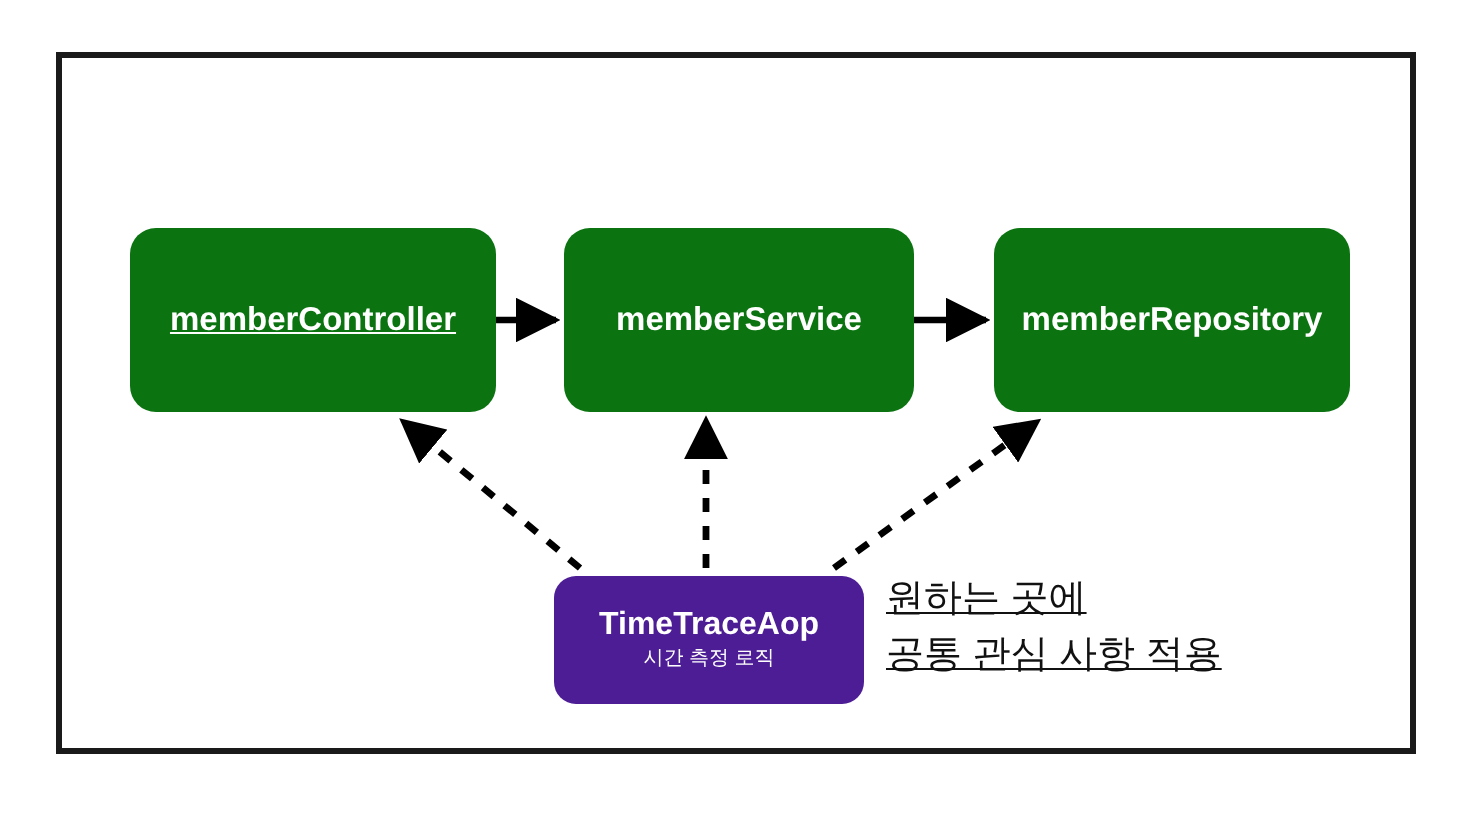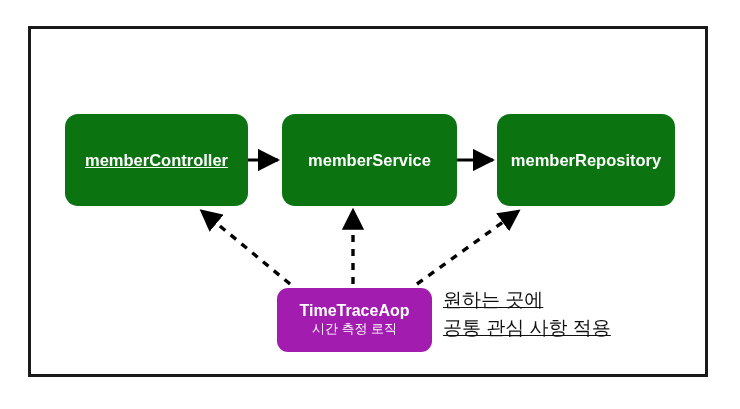--- a/index.html
+++ b/index.html
@@ -58,36 +58,36 @@
   #bean-controller { left: 65px;  top: 114px; width: 183px; height: 92px; text-decoration: underline; }
   #bean-service    { left: 282px; top: 114px; width: 175px; height: 92px; }
   #bean-repository { left: 497px; top: 114px; width: 178px; height: 92px; }
 
   #aspect-box {
     position: absolute;
     left: 277px;
     top: 288px;
     width: 155px;
     height: 64px;
-    background: #a21caf;
+    background: #4c1d95;
     border-radius: 11px;
     display: flex;
     flex-direction: column;
     align-items: center;
     justify-content: center;
     color: #ffffff;
     box-sizing: border-box;
   }
   #aspect-title {
     font-size: 16px;
     font-weight: 700;
     line-height: 1.15;
   }
   #aspect-subtitle {
-    font-size: 13px;
+    font-size: 10px;
     font-weight: 400;
     line-height: 1.3;
     margin-top: 1px;
   }
   #annotation {
     position: absolute;
     left: 443px;
     top: 286px;
     font-size: 19px;
     font-weight: 400;

